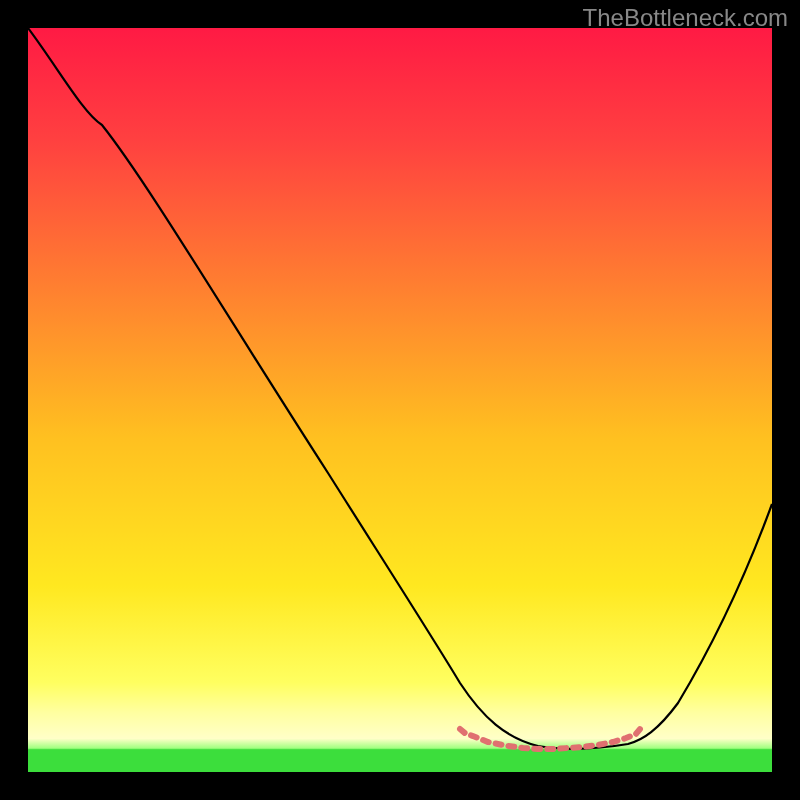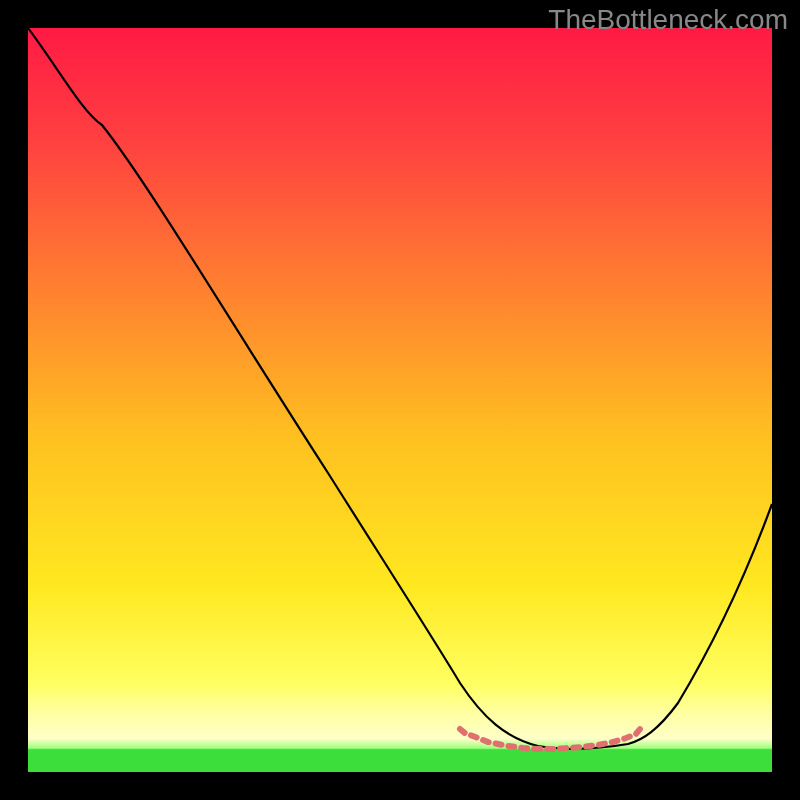--- a/index.html
+++ b/index.html
@@ -7,21 +7,21 @@
       width: 800px;
       height: 800px;
       background: #000;
       position: relative;
       font-family: Arial, sans-serif;
     }
     .watermark {
       position: absolute;
       top: 4px;
       right: 12px;
-      font-size: 28px;
+      font-size: 24px;
       color: #888;
       font-weight: normal;
       z-index: 10;
     }
     .plot-outer {
       position: absolute;
       top: 0;
       left: 0;
       width: 800px;
       height: 800px;

